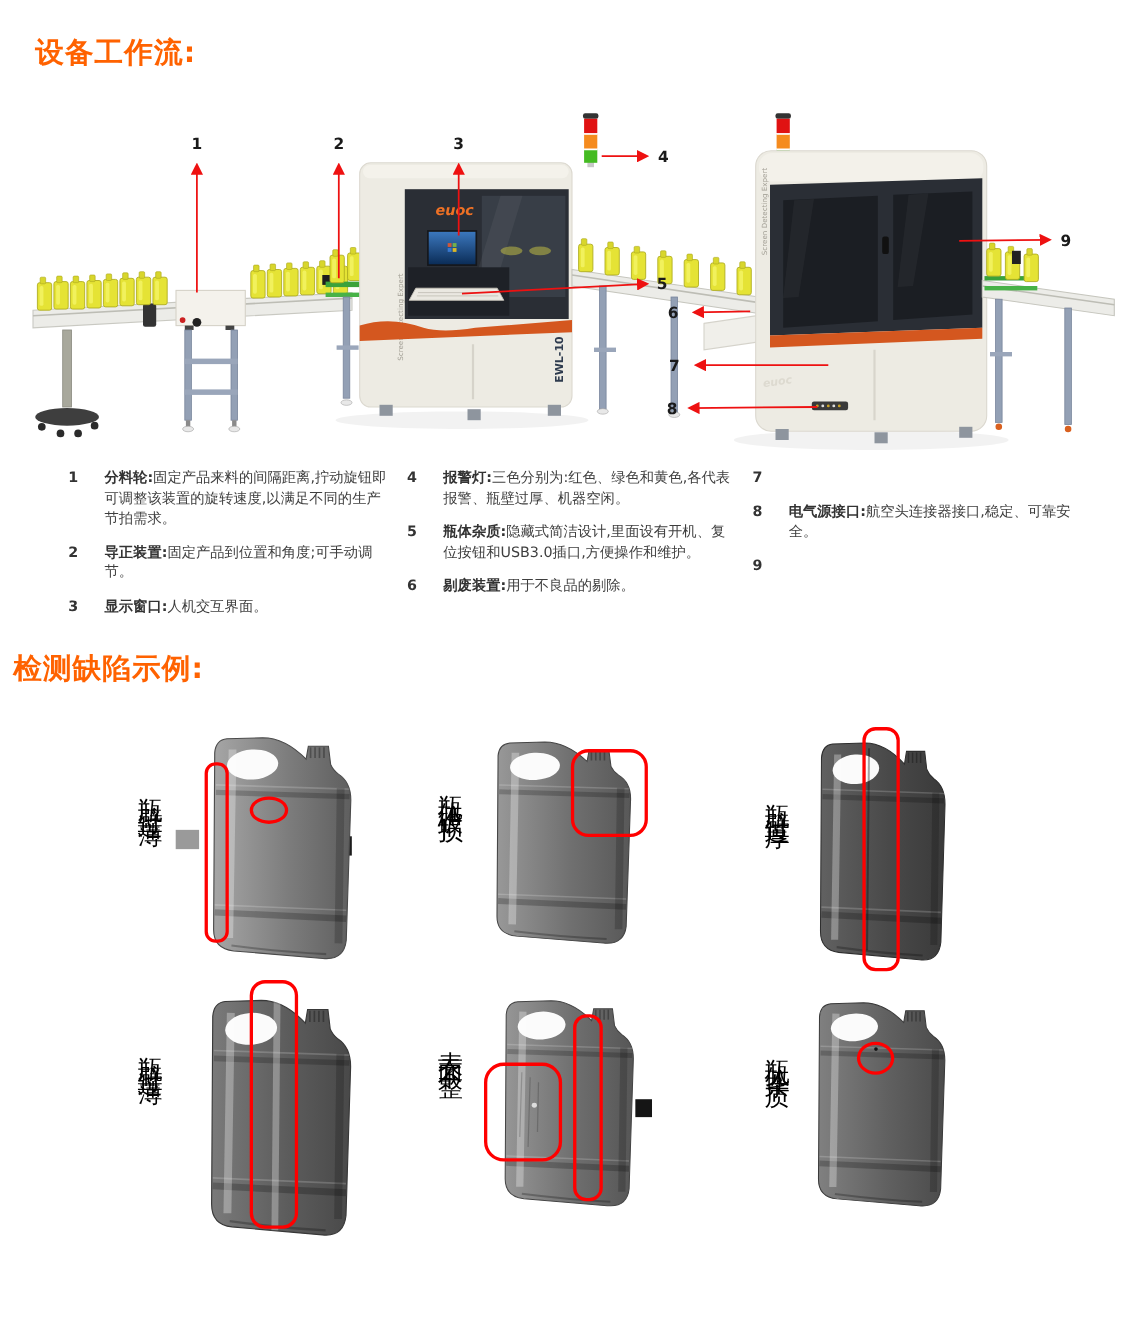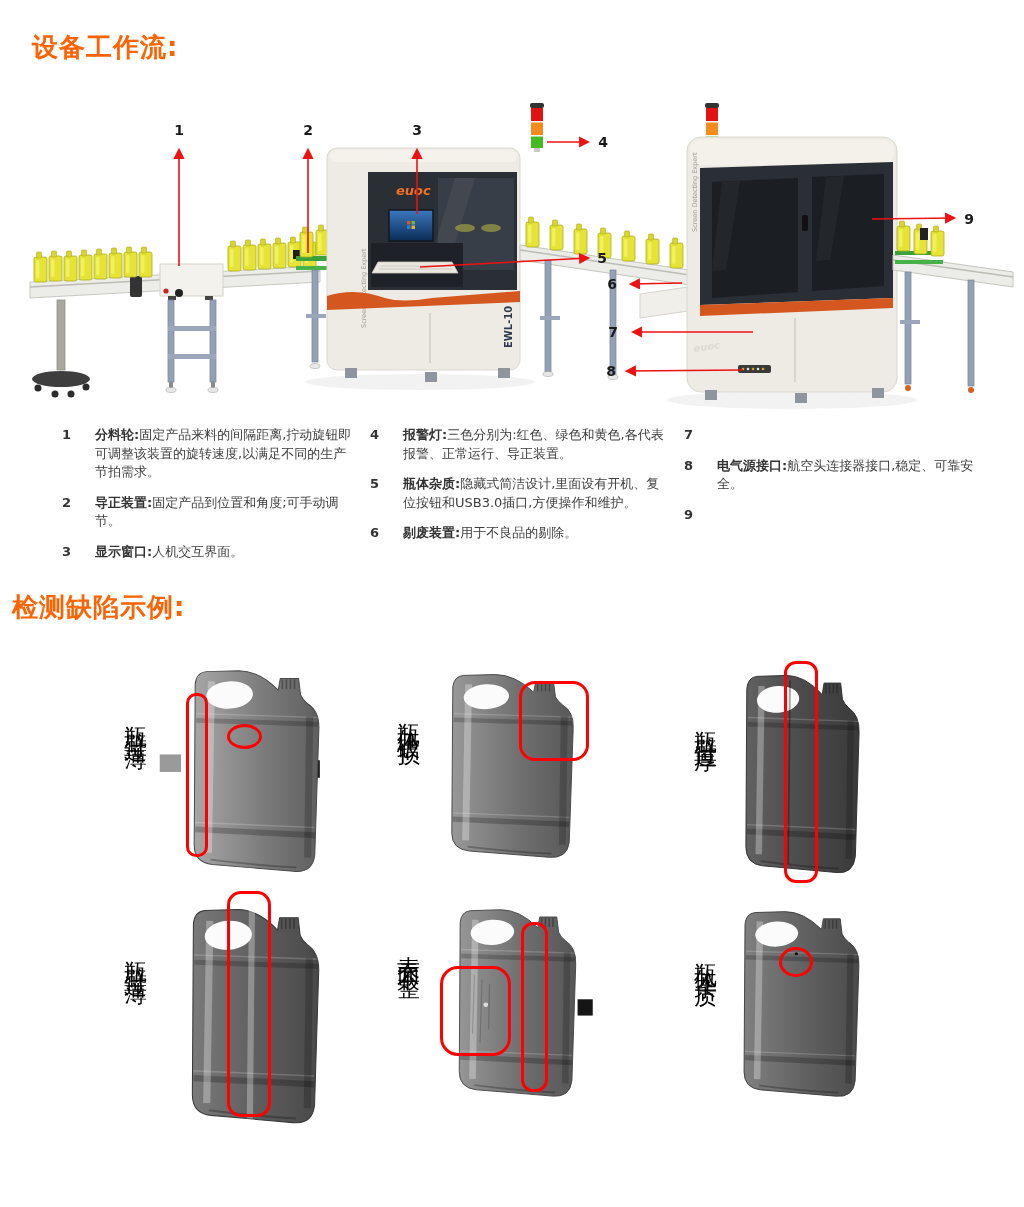--- a/index.html
+++ b/index.html
@@ -314,21 +314,21 @@
     <div class="l-txt"><span class="l-term">导正装置:</span><span>固定产品到位置和角度;可手动调节。</span></div>
   </div>
   <div class="l-item">
     <div class="l-num">3</div>
     <div class="l-txt"><span class="l-term">显示窗口:</span><span>人机交互界面。</span></div>
   </div>
 </div>
 <div class="legend-col" style="left:370px;">
   <div class="l-item">
     <div class="l-num">4</div>
-    <div class="l-txt"><span class="l-term">报警灯:</span><span>三色分别为:红色、绿色和黄色,各代表报警、正常运行、导正装置。</span></div>
+    <div class="l-txt"><span class="l-term">报警灯:</span><span>三色分别为:红色、绿色和黄色,各代表报警、瓶壁过厚、机器空闲。</span></div>
   </div>
   <div class="l-item">
     <div class="l-num">5</div>
     <div class="l-txt"><span class="l-term">瓶体杂质:</span><span>隐藏式简洁设计,里面设有开机、复位按钮和USB3.0插口,方便操作和维护。</span></div>
   </div>
   <div class="l-item">
     <div class="l-num">6</div>
     <div class="l-txt"><span class="l-term">剔废装置:</span><span>用于不良品的剔除。</span></div>
   </div>
 </div>

